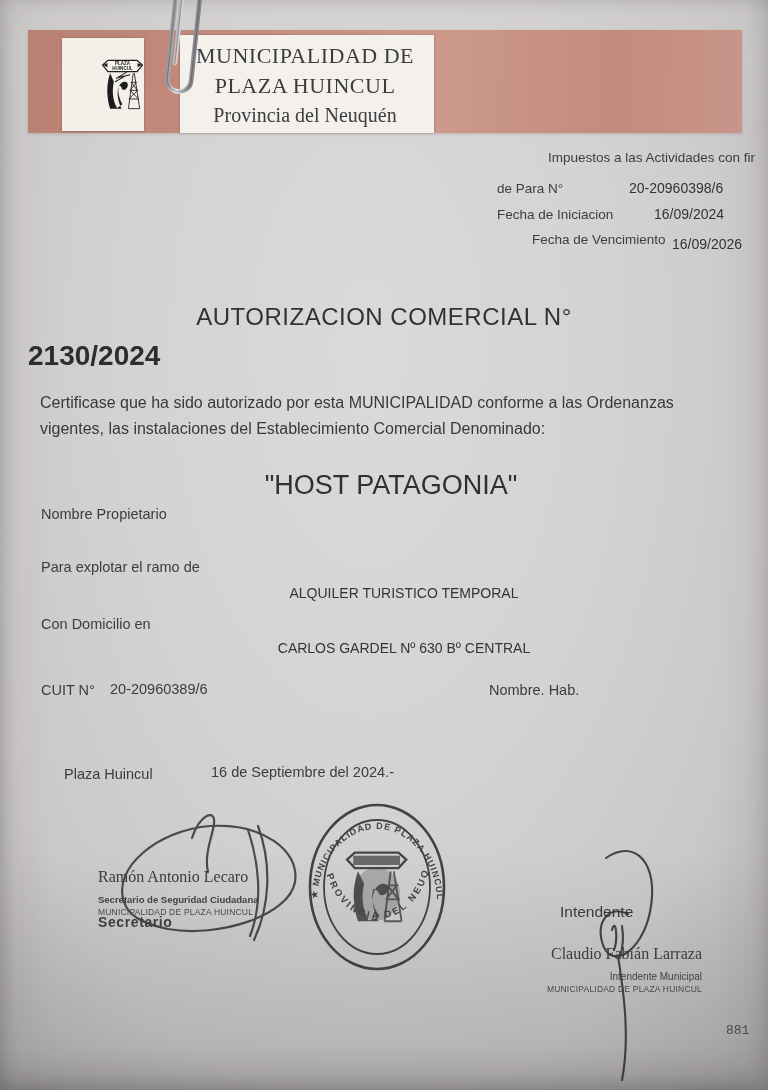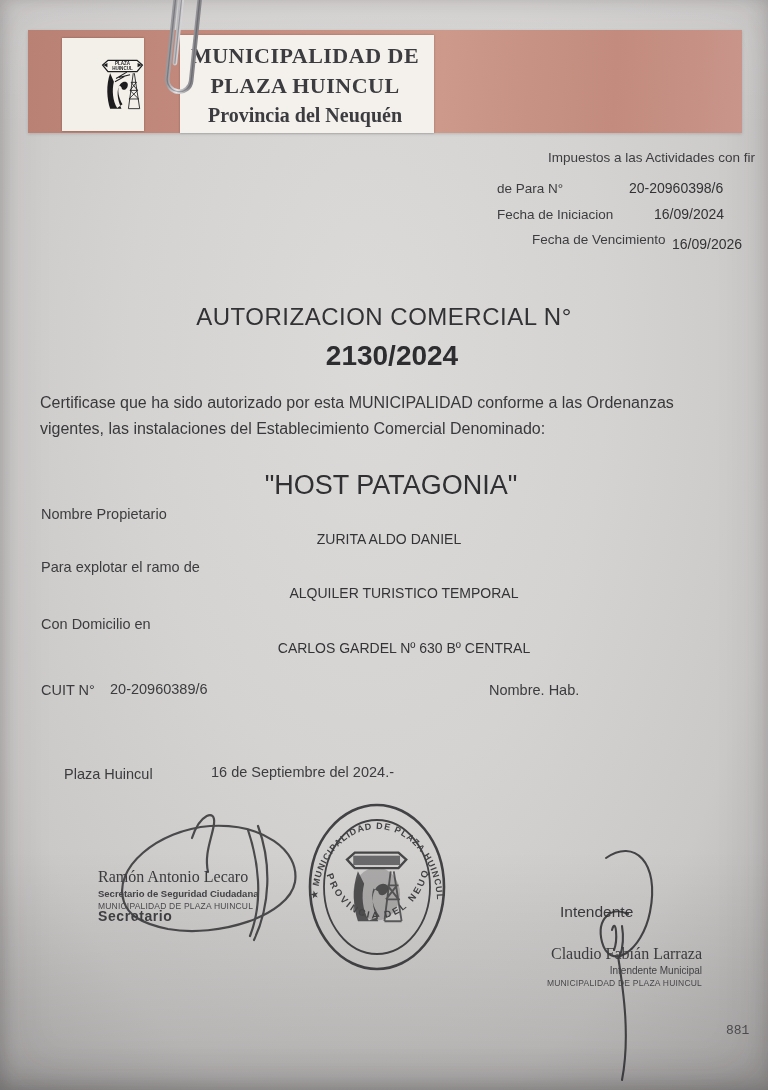--- a/index.html
+++ b/index.html
@@ -28,21 +28,21 @@
   }
   .logo-box {
     position:absolute; left:34px; top:8px; width:82px; height:93px;
     background:#f3f0ea; display:flex; align-items:center; justify-content:center;
     box-shadow:0 0 2px rgba(0,0,0,.3);
     padding-left:39px;
   }
   .title-box {
     position:absolute; left:152px; top:5px; width:254px; height:98px;
     background:#f4f1ec; padding:6px 4px 0 0;
-    font-family:"Liberation Serif", serif; font-weight:bold; color:#3c3c40;
+    font-family:"Liberation Serif", serif; font-weight:normal; color:#3c3c40;
     text-align:center; line-height:1.38;
     box-shadow:0 0 2px rgba(0,0,0,.25);
   }
   .title-box .l1, .title-box .l2 { font-size:22px; letter-spacing:.5px; }
   .title-box .l3 { font-size:20px; }
   .paperclip {
     position:absolute; left:141px; top:-6px; width:86px; height:118px;
     transform:rotate(6deg);
   }
 
@@ -50,35 +50,35 @@
   .abs { position:absolute; white-space:nowrap; }
   .tax { font-size:13.5px; color:#3d3d3f; }
   .tax-val { font-size:14px; color:#333335; }
 
   
   .auth-title {
     position:absolute; left:0; right:0; top:303px; text-align:center;
     font-size:24px; letter-spacing:.5px; color:#323234; 
   }
   .auth-number {
-    position:absolute; left:0; right:0; top:340px; text-align:center;
-    font-size:28px; font-weight:bold; color:#2d2d2f; padding-left:16px;
+    position:absolute; left:0; right:0; top:340px; 
+    font-size:28px; font-weight:bold; color:#2d2d2f; padding-left:28px;
   }
   .cert { position:absolute; left:40px; width:700px; font-size:16px; color:#39393b; }
   .estab-name {
     position:absolute; left:0; right:0; top:470px; text-align:center;
     font-size:27px; color:#303032; padding-left:14px; font-weight:500;
   }
   .field-label { font-size:14.5px; color:#3c3c3e; }
   .field-value-c { position:absolute; left:0; right:0; text-align:center; font-size:14px; color:#343436; }
 
   
   .sig-left-text { position:absolute; left:98px; top:868px; width:214px; text-align:left; }
   .sig-name { font-family:"Liberation Serif", serif; font-size:16px; color:#3b3b3d; }
-  .sig-sub1 { font-size:9.5px; font-weight:bold; color:#424244; margin-top:2px; }
+  .sig-sub1 { font-size:9.5px; font-weight:bold; color:#424244; margin-top:8px; }
   .sig-sub2 { font-size:8.5px; color:#48484a; margin-top:2px; letter-spacing:.2px; }
   .sig-role { font-size:14px; font-weight:bold; color:#3e3e40; margin-top:-3px; letter-spacing:.6px; }
   .intendente-label { position:absolute; left:560px; top:903px; font-size:15.5px; color:#39393b; }
   .sig-right-text { position:absolute; left:518px; top:945px; width:184px; text-align:right; }
   .page-number { position:absolute; left:726px; top:1023px; font-family:"Liberation Mono", monospace; font-size:13px; color:#4b4b4d; }
   svg { display:block; }
 </style>
 </head>
 <body>
 
@@ -132,21 +132,20 @@
 
   <div class="auth-title">AUTORIZACION COMERCIAL N°</div>
   <div class="auth-number">2130/2024</div>
 
   <div class="cert" style="top:420px;">vigentes, las instalaciones del Establecimiento Comercial Denominado:</div>
   <div class="cert" style="top:394px;">Certificase que ha sido autorizado por esta MUNICIPALIDAD conforme a las Ordenanzas</div>
 
   <div class="estab-name">"HOST PATAGONIA"</div>
 
   <div class="abs field-label" style="left:41px; top:506px;">Nombre Propietario</div>
-  <div class="field-value-c" style="top:531px; padding-left:10px;">ZURITA ALDO DANIEL</div>
 
   <div class="abs field-label" style="left:41px; top:559px;">Para explotar el ramo de</div>
   <div class="field-value-c" style="top:585px; padding-left:40px;">ALQUILER TURISTICO TEMPORAL</div>
 
   <div class="abs field-label" style="left:41px; top:616px;">Con Domicilio en</div>
   <div class="field-value-c" style="top:640px; padding-left:40px;">CARLOS GARDEL Nº 630 Bº CENTRAL</div>
 
   <div class="abs field-label" style="left:41px; top:682px;">CUIT N°</div>
   <div class="abs field-label" style="left:110px; top:681px; font-weight:500;">20-20960389/6</div>
   <div class="abs field-label" style="left:489px; top:682px;">Nombre. Hab.</div>

